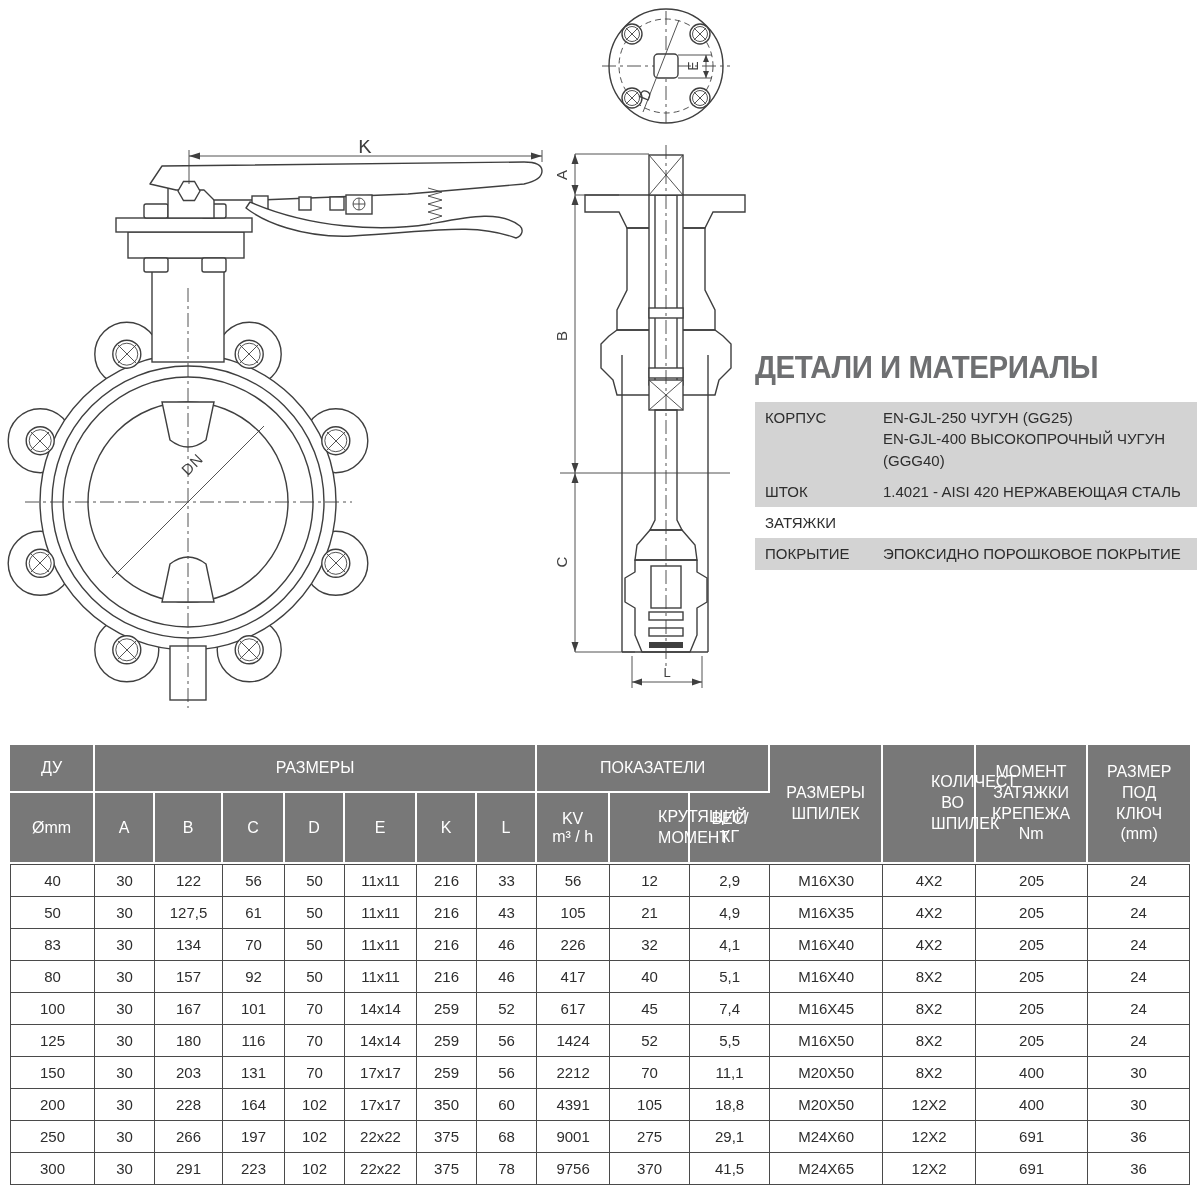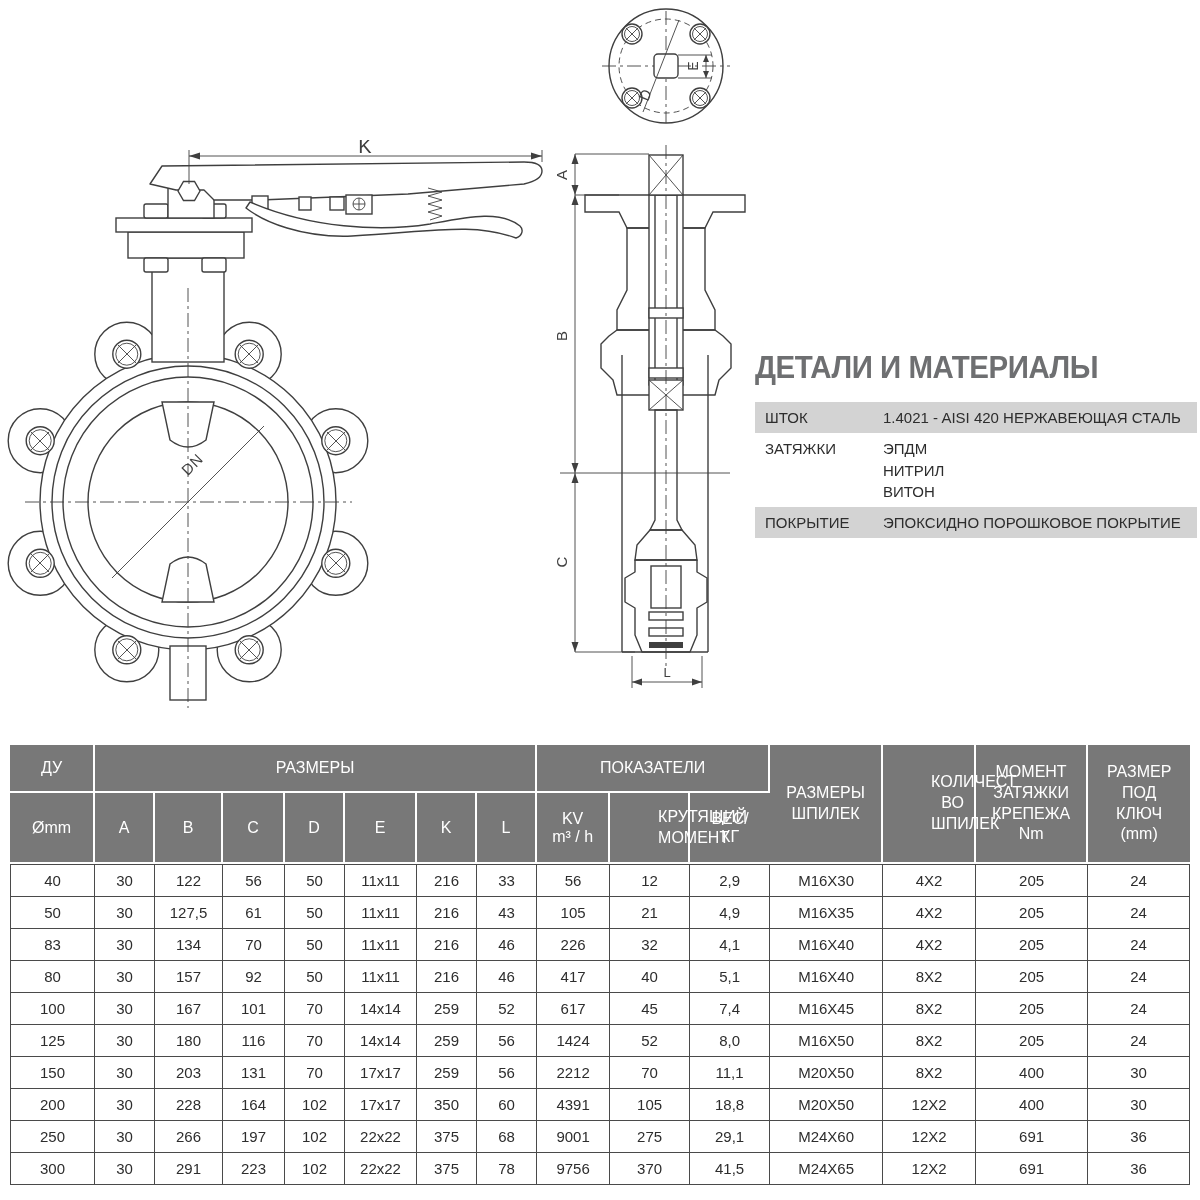--- a/index.html
+++ b/index.html
@@ -300,28 +300,31 @@
       <polygon class="arr" points="157,542 147,538.5 147,545.5"></polygon>
       <text class="dimtxt" font-size="13" text-anchor="middle" x="122" y="537">L</text>
     </g>
   </svg>
 </div>
 
 <div class="abs materials">
   <div class="materials-title">ДЕТАЛИ И МАТЕРИАЛЫ</div>
   <div>
       <div class="mat-row shaded">
+        <div class="mat-label">КОРПУС</div>
+        <div class="mat-value">EN-GJL-250 ЧУГУН (GG25)
+EN-GJL-400 ВЫСОКОПРОЧНЫЙ ЧУГУН
+(GGG40)</div>
+      </div>
+      <div class="mat-row shaded">
         <div class="mat-label">ШТОК</div>
         <div class="mat-value">1.4021 - AISI 420 НЕРЖАВЕЮЩАЯ СТАЛЬ</div>
       </div>
       <div class="mat-row">
         <div class="mat-label">ЗАТЯЖКИ</div>
-        <div class="mat-value">ЭПДМ
-НИТРИЛ
-ВИТОН</div>
       </div>
       <div class="mat-row shaded">
         <div class="mat-label">ПОКРЫТИЕ</div>
         <div class="mat-value">ЭПОКСИДНО ПОРОШКОВОЕ ПОКРЫТИЕ</div>
       </div>
     </div>
 </div>
 
 <table class="spec-table">
   <colgroup>
@@ -466,21 +469,21 @@
         <td>125</td>
         <td>30</td>
         <td>180</td>
         <td>116</td>
         <td>70</td>
         <td>14x14</td>
         <td>259</td>
         <td>56</td>
         <td>1424</td>
         <td>52</td>
-        <td>8,0</td>
+        <td>5,5</td>
         <td>M16X50</td>
         <td>8X2</td>
         <td>205</td>
         <td>24</td>
       </tr>
       <tr>
         <td>150</td>
         <td>30</td>
         <td>203</td>
         <td>131</td>

